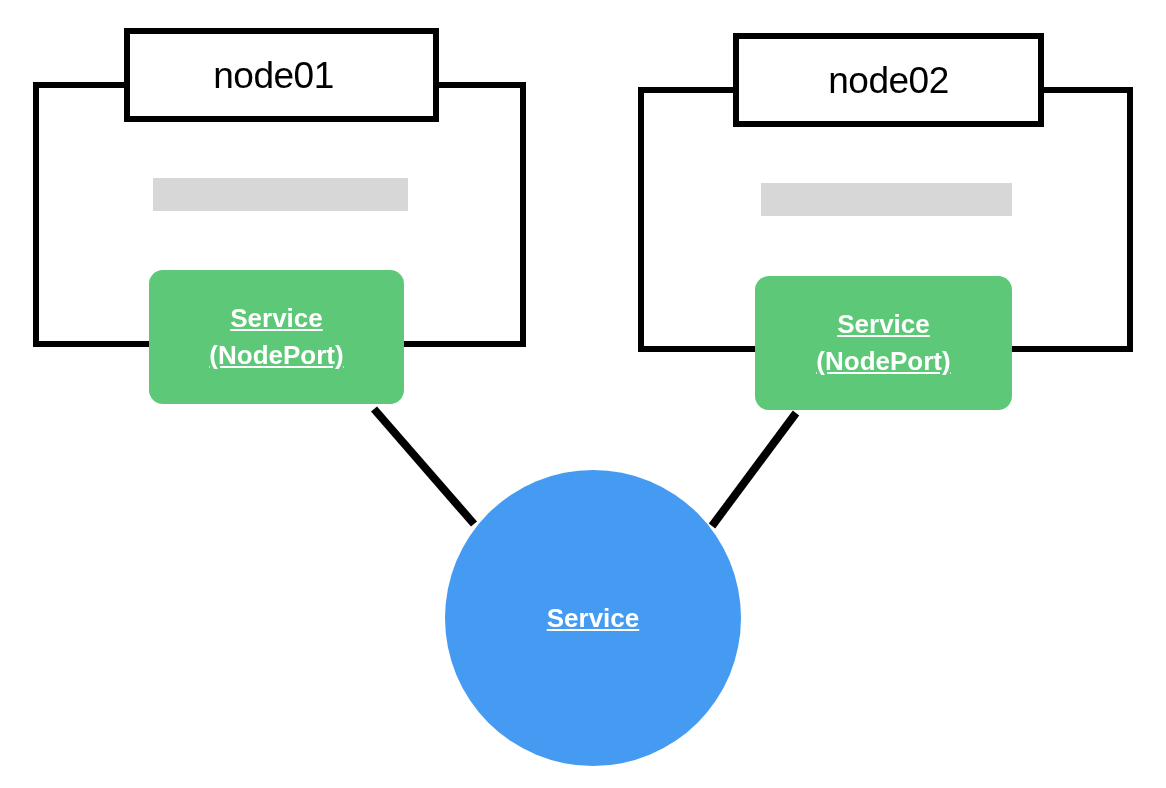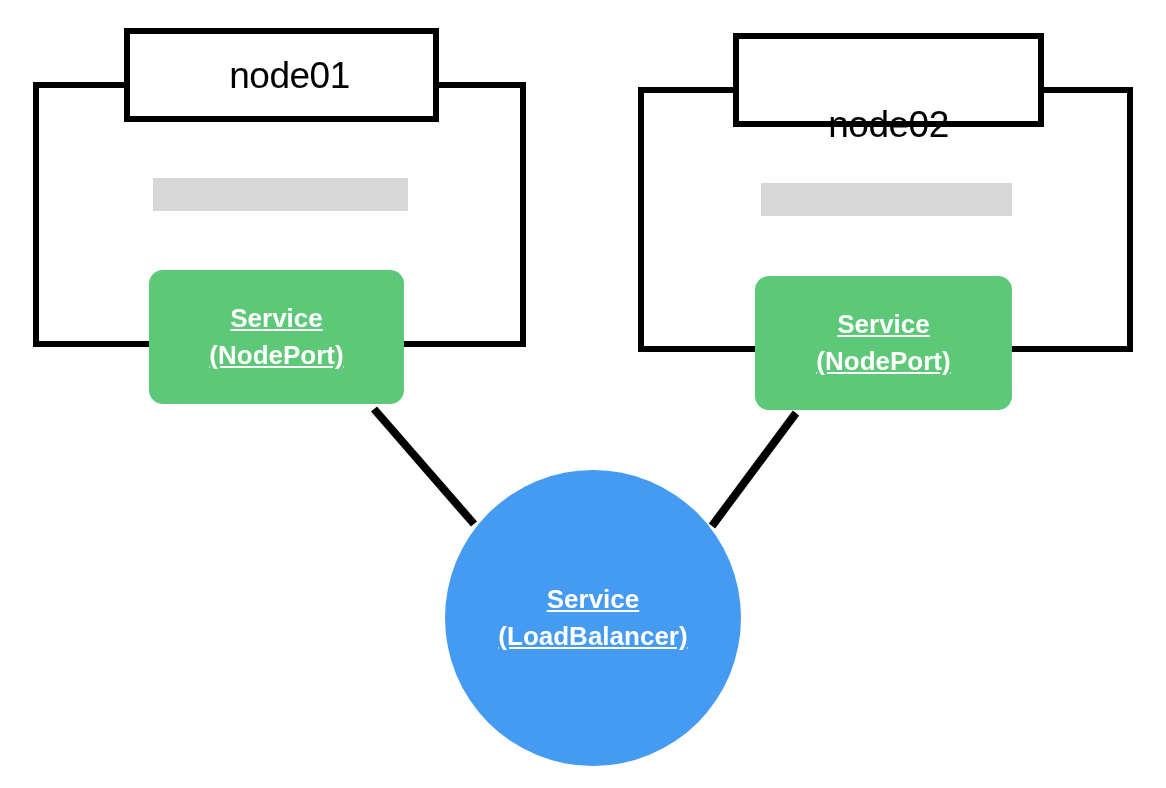--- a/index.html
+++ b/index.html
@@ -113,40 +113,39 @@
 
     <rect class="node-label-rect" x="127" y="31" width="309" height="88"></rect>
 
     <rect class="node-label-rect" x="736" y="36" width="305" height="88"></rect>
 
     <line class="connector-line" x1="374" y1="409" x2="474" y2="524"></line>
 
     <line class="connector-line" x1="796" y1="413" x2="712" y2="526"></line>
   </svg>
 
-  <div class="node-title" style="left:132px; top:28px; width:315px; height:94px;">
+  <div class="node-title" style="left:116px; top:28px; width:315px; height:94px;">
     <span>node01</span>
   </div>
 
-  <div class="node-title" style="left:733px; top:33px; width:311px; height:94px;margin-top:44px;">
+  <div class="node-title" style="left:733px; top:33px; width:311px; height:94px;">
     <span>node02</span>
   </div>
 
   <div class="pod-bar" style="left:153px; top:178px; width:255px; height:33px;"></div>
 
   <div class="pod-bar" style="left:761px; top:183px; width:251px; height:33px;"></div>
 
   <div class="service-box" style="left:149px; top:270px; width:255px; height:134px; background:#5cc878;">
     <span class="shape-line-1">Service</span>
     <span class="shape-line-2">(NodePort)</span>
   </div>
 
   <div class="service-box" style="left:755px; top:276px; width:257px; height:134px; background:#5cc878;">
     <span class="shape-line-1">Service</span>
     <span class="shape-line-2">(NodePort)</span>
   </div>
 
   <div class="service-circle" style="left:445px; top:470px; width:296px; height:296px; background:#459bf2;">
     <span class="shape-line-1">Service</span>
-    <span class="shape-line-2">(LoadBalancer)</span>
   </div>
 
 </div>
 
 </body></html>

